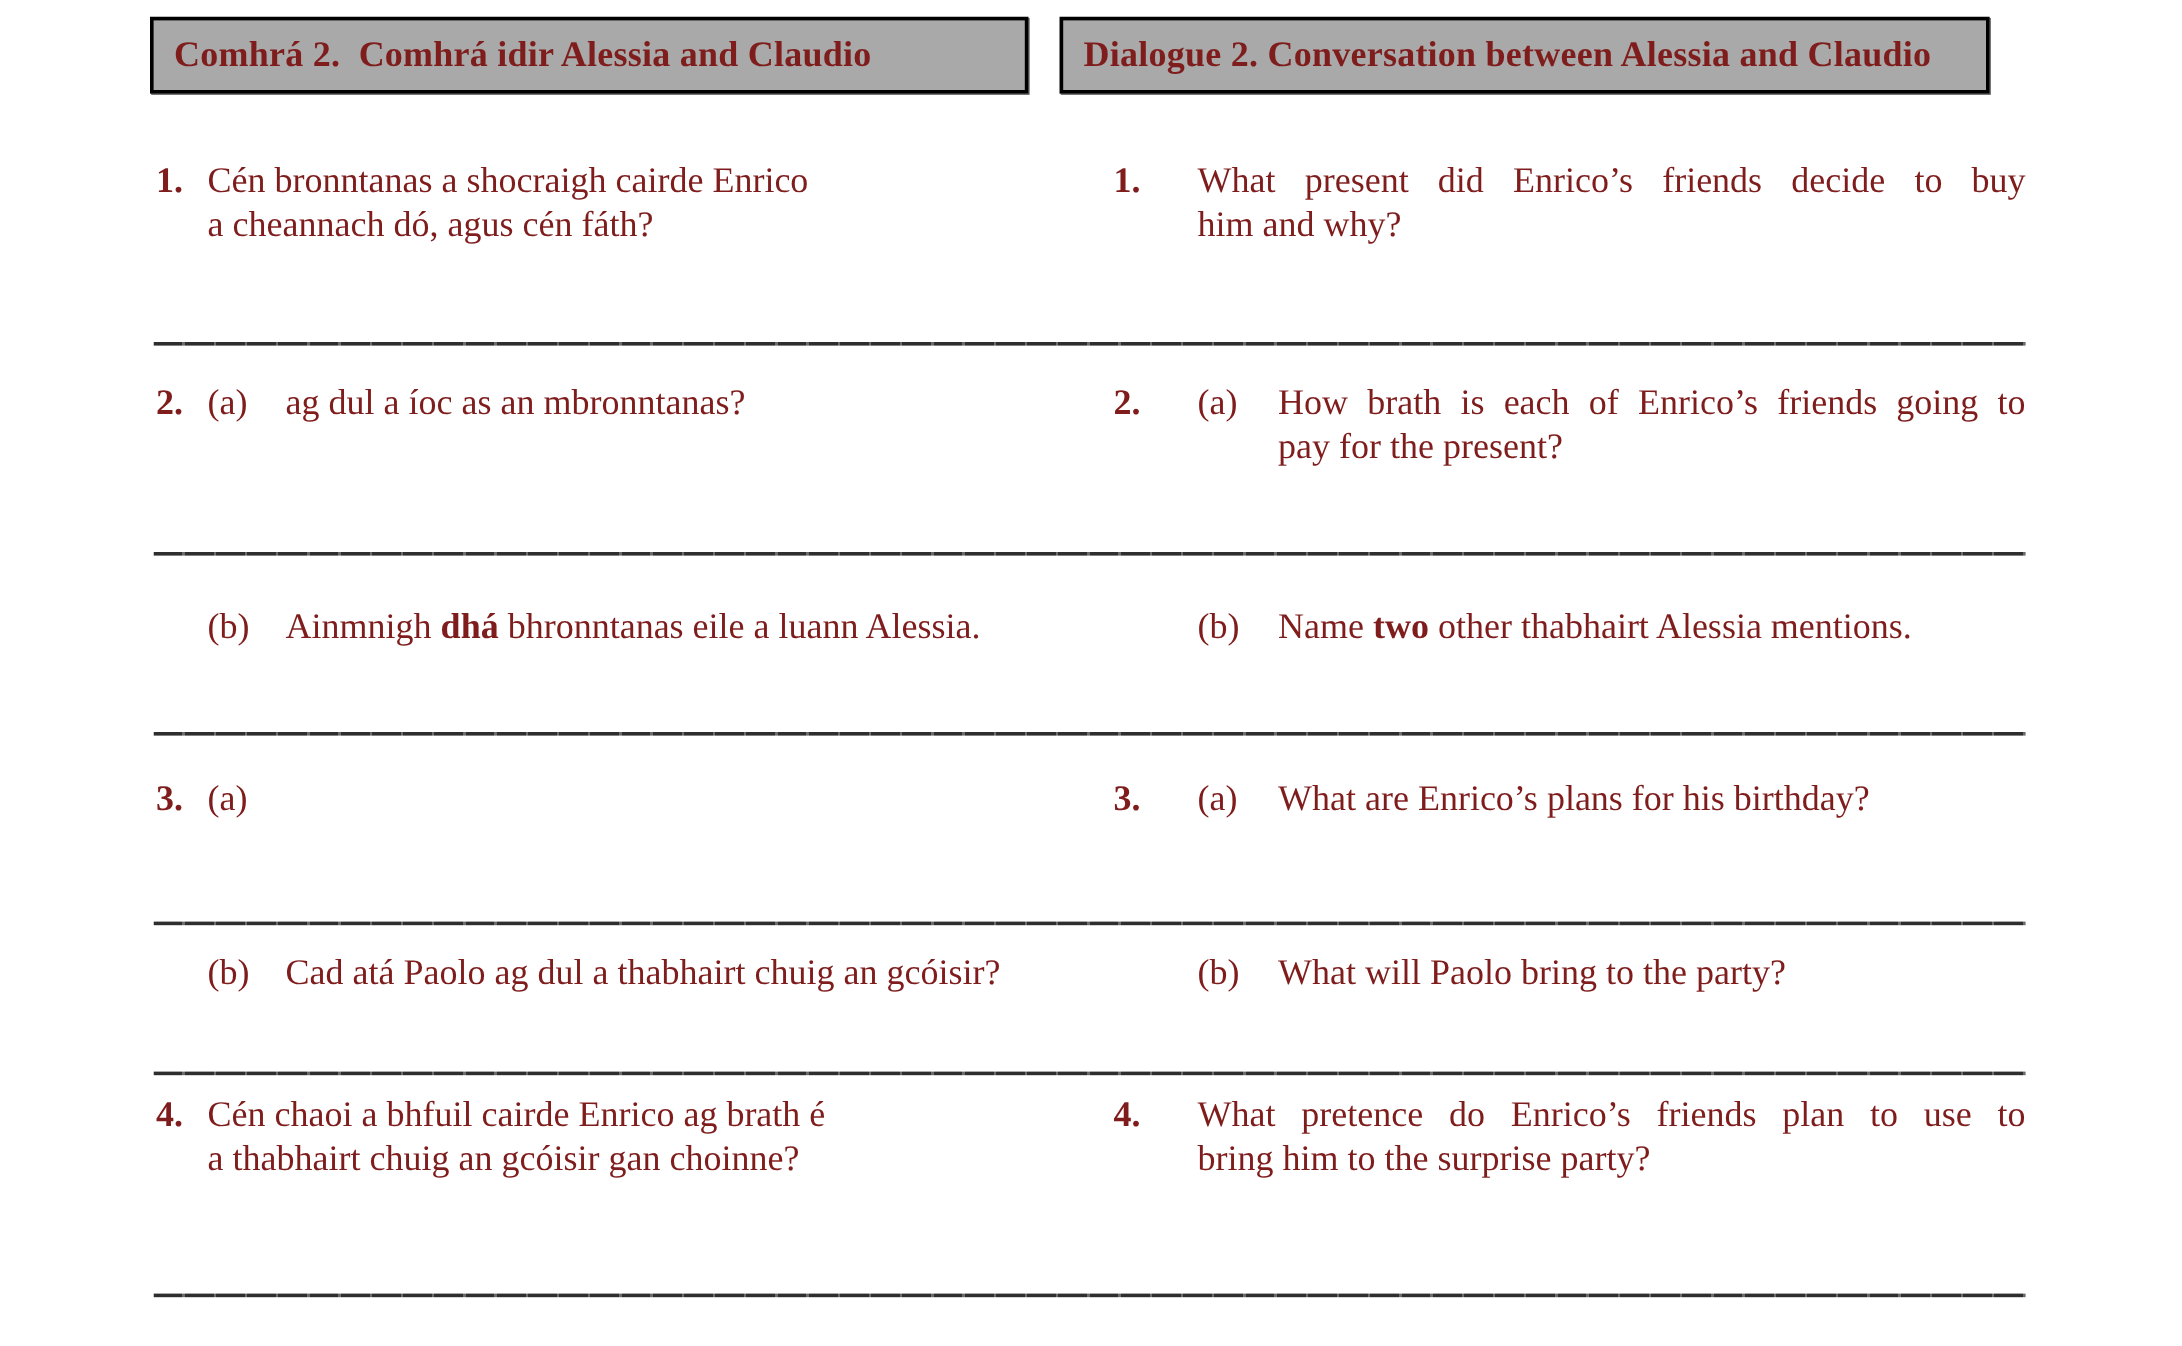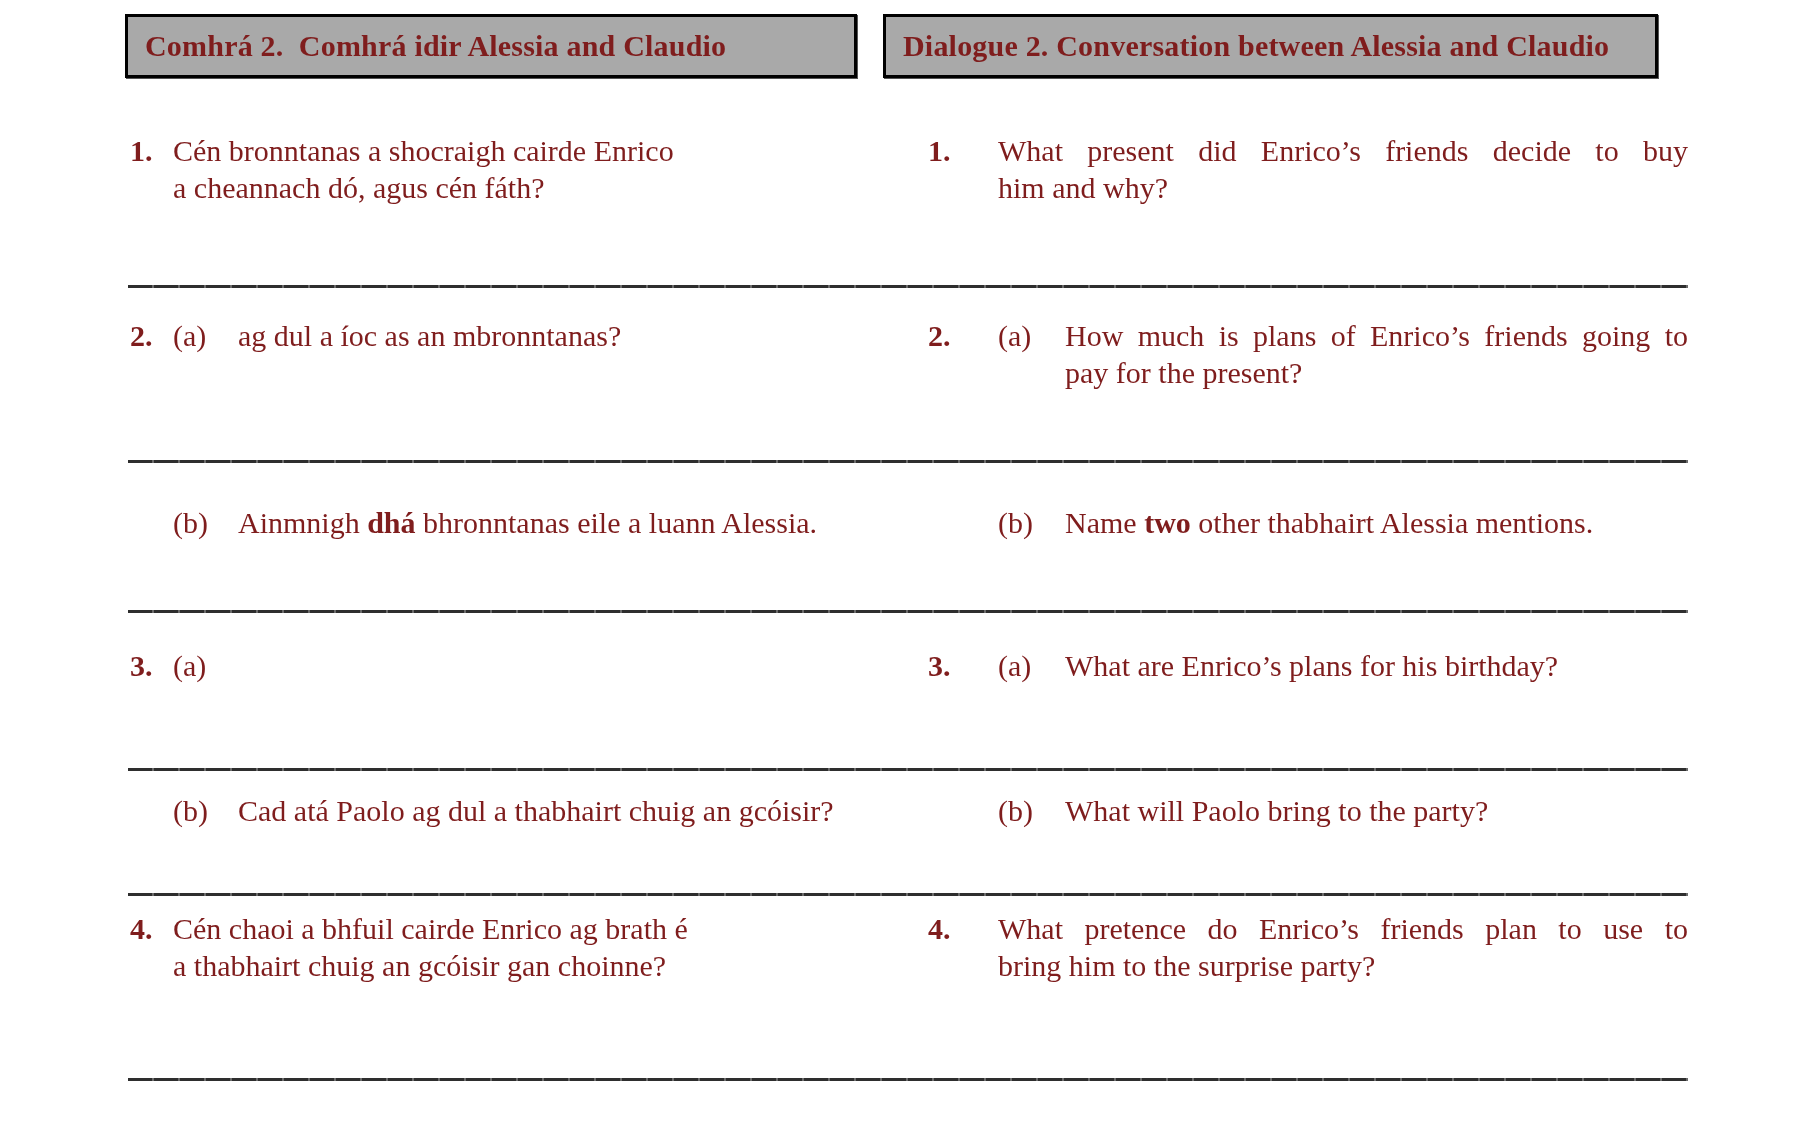--- a/index.html
+++ b/index.html
@@ -112,21 +112,21 @@
       <span class="num">2.</span>
       <span class="sub">(a)</span>
       <div class="qtext">
         <div class="qline">ag dul a íoc as an mbronntanas?</div>
       </div>
     </div>
     <div class="cell english">
       <span class="num">2.</span>
       <span class="sub">(a)</span>
       <div class="qtext">
-        <div class="qline just">How much is plans of Enrico’s friends going to</div>
+        <div class="qline just">How brath is each of Enrico’s friends going to</div>
         <div class="qline">pay for the present?</div>
       </div>
     </div>
   </div>
 
   <div class="rule" style="top:460px"></div>
 
   <div class="row" style="top:504px">
     <div class="cell irish">
       <span class="num"></span>

